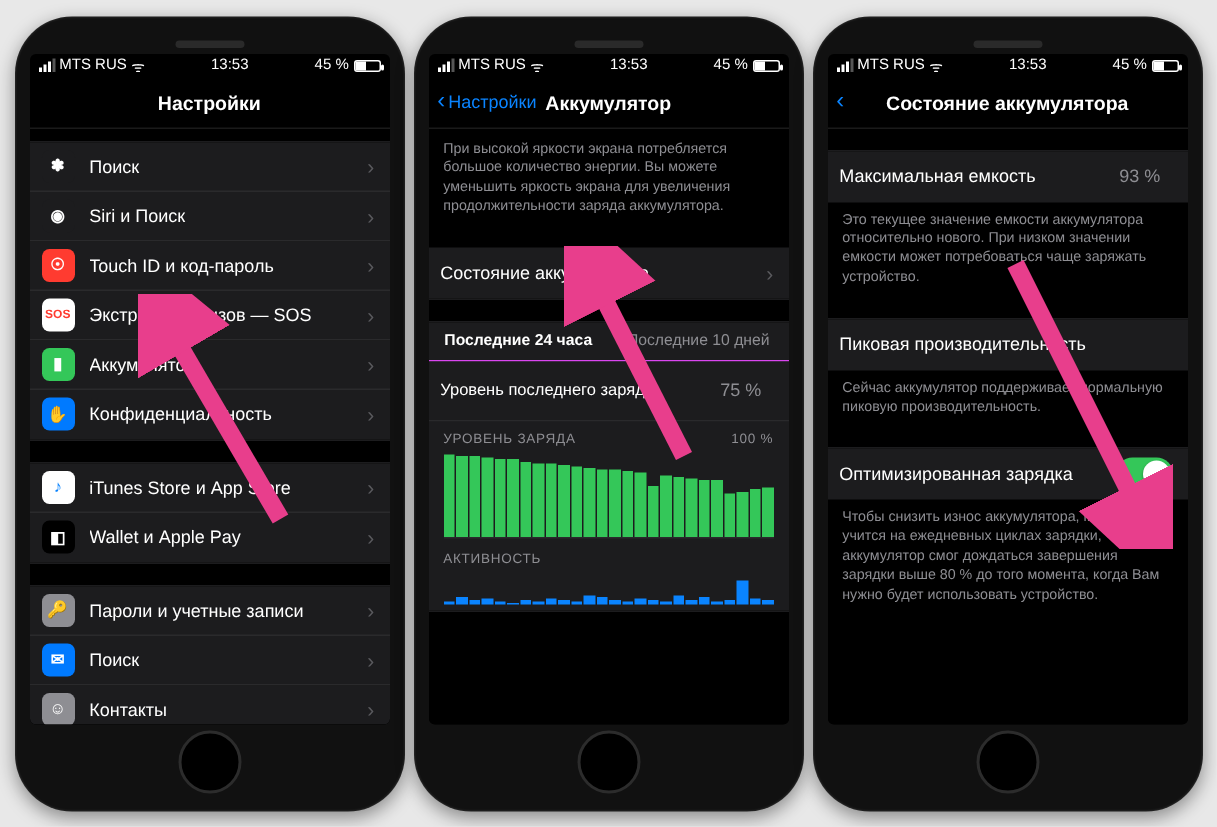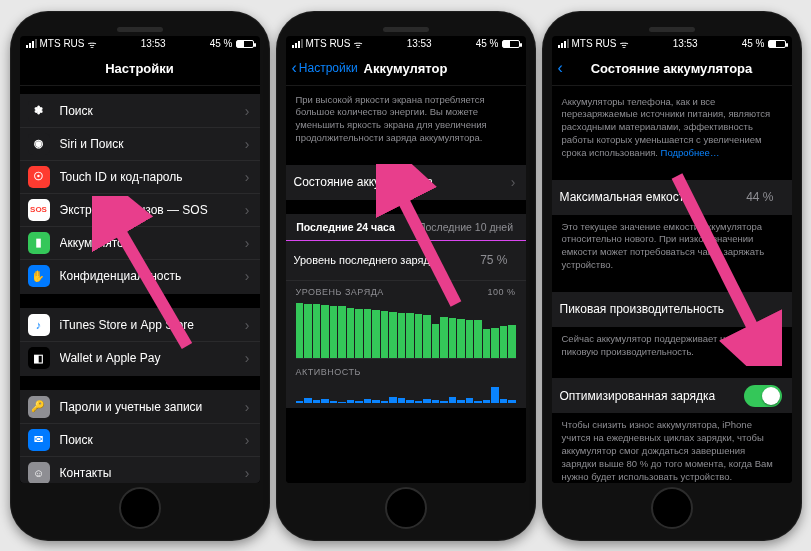--- a/index.html
+++ b/index.html
@@ -383,28 +383,24 @@
             </div>
           </div>
       </div>
       <div class="navbar">
         <div class="back">
             <span class="chev">‹</span>
           </div>
         <div class="title">Состояние аккумулятора</div>
       </div>
       <div class="content">
-        <div class="footer-text" style="padding-top:10px;">
-          <span>Аккумуляторы телефона, как и все перезаряжаемые источники питания, являются расходными материалами, эффективность работы которых уменьшается с увеличением срока использования.</span>
-          <span class="link">Подробнее…</span>
-        </div>
         <div class="group">
           <div class="cell">
             <span class="label">Максимальная емкость</span>
-            <span class="value">44 %</span>
+            <span class="value">93 %</span>
           </div>
         </div>
         <div class="footer-text">Это текущее значение емкости аккумулятора относительно нового. При низком значении емкости может потребоваться чаще заряжать устройство.</div>
         <div class="group">
           <div class="cell">
             <span class="label">Пиковая производительность</span>
           </div>
         </div>
         <div class="footer-text">Сейчас аккумулятор поддерживает нормальную пиковую производительность.</div>
         <div class="group">

